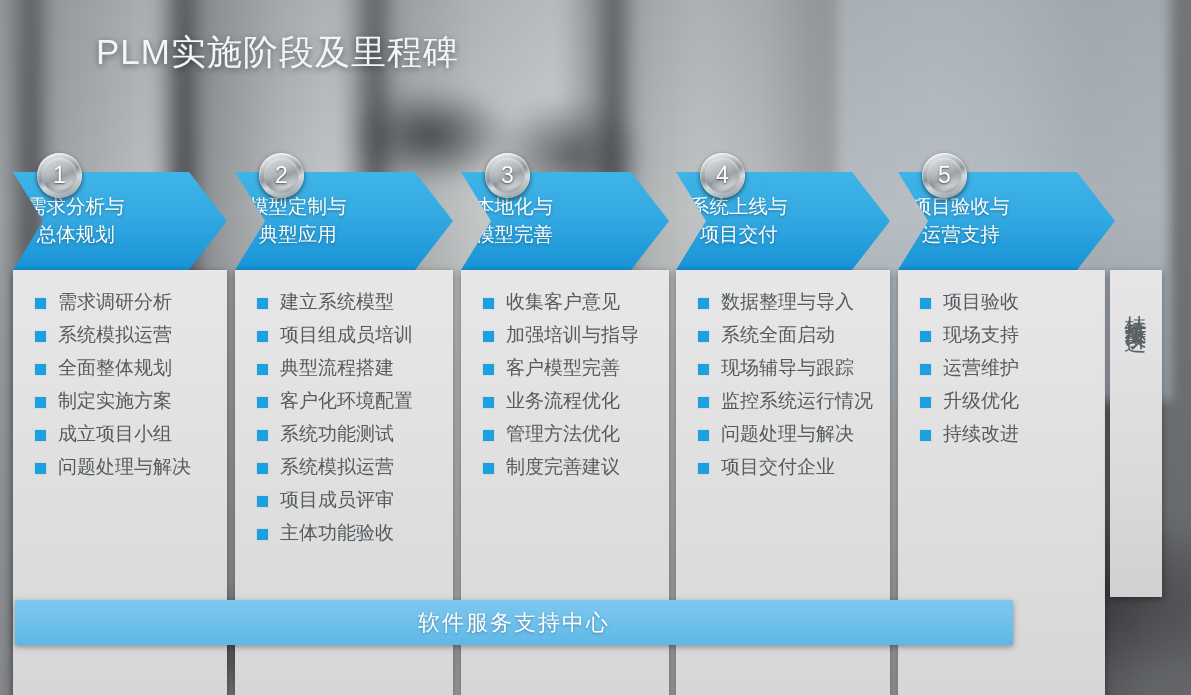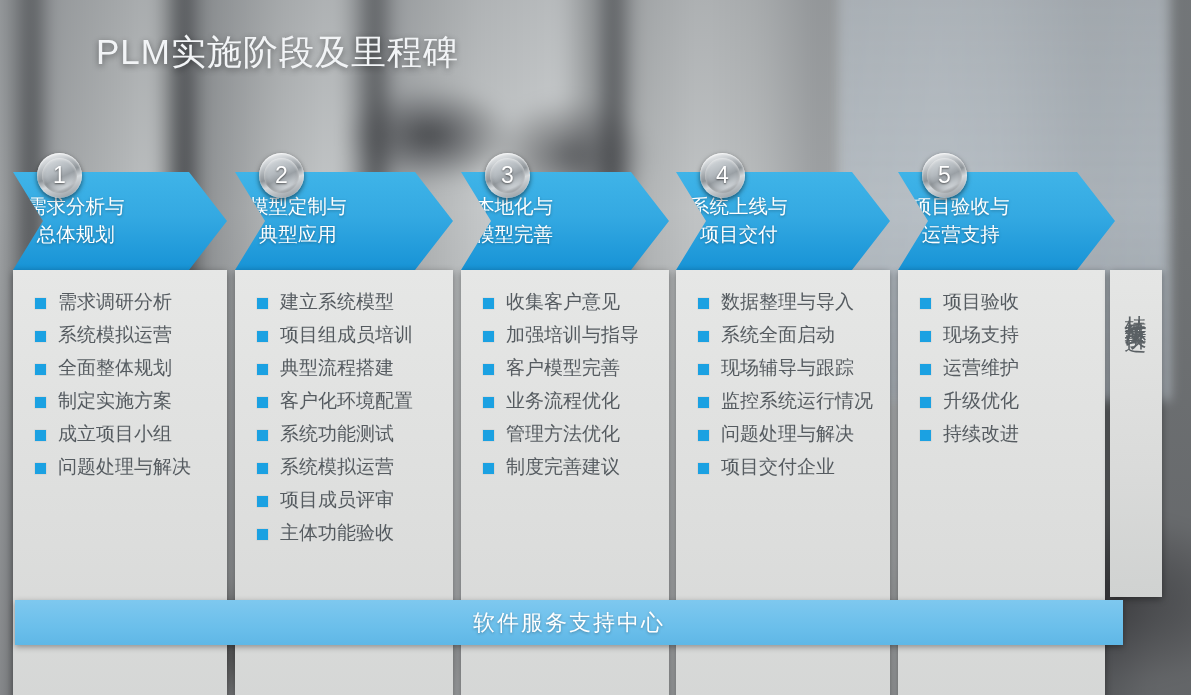--- a/index.html
+++ b/index.html
@@ -108,21 +108,21 @@
     box-shadow:0 2px 7px rgba(0,0,0,.4);
     display:flex; align-items:flex-start; justify-content:center; padding-top:28px;
   }
   #side-label {
     writing-mode:vertical-rl; text-orientation:upright;
     font-size:22px; color:#5a6064; letter-spacing:3px; line-height:1.05;
   }
 
   
   #footer {
-    position:absolute; left:15px; top:600px; width:1108px; height:45px; z-index:5;
+    position:absolute; left:15px; top:600px; width:998px; height:45px; z-index:5;
     background:linear-gradient(180deg,#7ec8ef 0%, #6bbfeb 60%, #5fb7e6 100%);
     box-shadow:0 2px 6px rgba(0,0,0,.35);
     display:flex; align-items:center; justify-content:center;
   }
   #footer-label {
     color:#ffffff; font-size:22px; letter-spacing:2px;
     text-shadow:0 1px 3px rgba(0,0,0,.3);
   }
 </style>
 </head>

